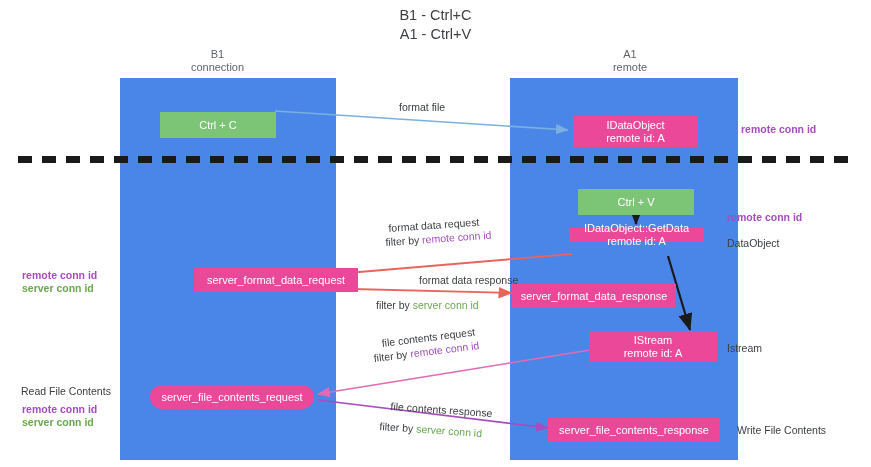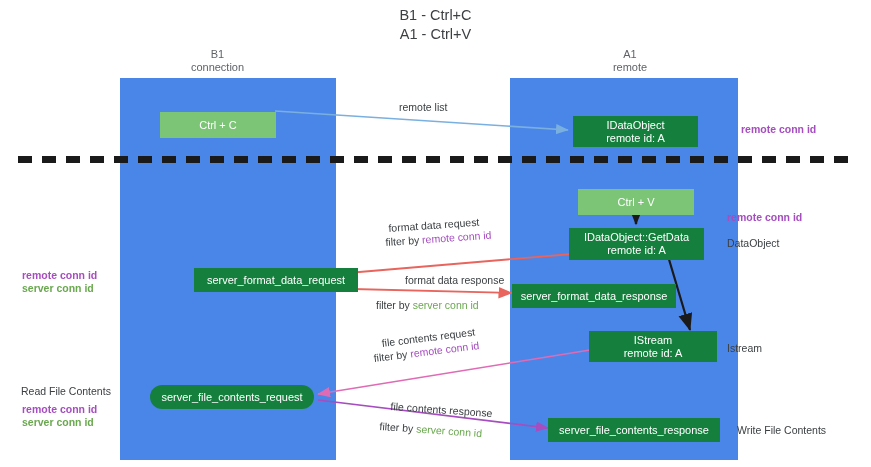--- a/index.html
+++ b/index.html
@@ -21,21 +21,21 @@
     color:#5f6368;white-space:pre;
   }
 
   .lane{position:absolute;background:#4a86e8;}
 
   .box{
     position:absolute;display:flex;align-items:center;justify-content:center;
     text-align:center;color:#ffffff;font-size:11px;line-height:13px;
     white-space:pre;box-sizing:border-box;padding:2px 4px;
   }
-  .box.orange{background:#15803d;}
+  .box.orange{background:#ec4899;}
   .box.green{background:#7cc576;margin-top:17px;}
 
   .dashed{
     position:absolute;left:18px;top:156px;width:838px;height:7px;
     background:repeating-linear-gradient(to right,#1a1a1a 0 14px,rgba(0,0,0,0) 14px 24px);
   }
 
   .lbl{
     position:absolute;font-size:10.5px;line-height:13px;white-space:pre;
     color:#3c4043;
@@ -99,40 +99,40 @@
 
   <div class="dashed"></div>
 
   <div class="box green" style="left:160px;top:95px;width:116px;height:26px;">Ctrl + C</div>
 
   <div class="box orange" style="left:573px;top:116px;width:125px;height:31px;">IDataObject
 remote id: A</div>
 
   <div class="box green" style="left:578px;top:172px;width:116px;height:26px;">Ctrl + V</div>
 
-  <div class="box orange" style="left:569px;top:228px;width:135px;height:32px;">IDataObject::GetData
+  <div class="box orange" style="left:569px;top:228px;width:135px;height:14px;">IDataObject::GetData
 remote id: A</div>
 
   <div class="box orange" style="left:150px;top:268px;width:164px;height:24px;margin-left:44px;">server_format_data_request</div>
 
   <div class="box orange" style="left:512px;top:284px;width:164px;height:24px;">server_format_data_response</div>
 
   <div class="box orange" style="left:589px;top:331px;width:128px;height:31px;">IStream
 remote id: A</div>
 
   <div class="box orange" style="left:150px;top:385px;width:164px;height:24px;border-radius:12px;">server_file_contents_request</div>
 
   <div class="box orange" style="left:548px;top:418px;width:172px;height:24px;">server_file_contents_response</div>
 
-  <div class="lbl" style="left:399px;top:101px;">remote list</div>
+  <div class="lbl" style="left:399px;top:101px;">format file</div>
 
   <div class="lbl rot" style="left:388px;top:222px;transform:rotate(-4deg);">format data request</div>
   <div class="lbl rot" style="left:385px;top:236px;transform:rotate(-4deg);"><span>filter by </span><span class="b purple">remote conn id</span></div>
 
-  <div class="lbl" style="left:393px;top:274px;padding-left:12px;">format data response</div>
+  <div class="lbl" style="left:407px;top:274px;padding-left:12px;">format data response</div>
   <div class="lbl" style="left:376px;top:299px;"><span>filter by </span><span class="b green-t">server conn id</span></div>
 
   <div class="lbl rot" style="left:381px;top:337px;transform:rotate(-7deg);">file contents request</div>
   <div class="lbl rot" style="left:373px;top:352px;transform:rotate(-7deg);"><span>filter by </span><span class="b purple">remote conn id</span></div>
 
   <div class="lbl rot" style="left:391px;top:400px;transform:rotate(4deg);">file contents response</div>
   <div class="lbl rot" style="left:380px;top:420px;transform:rotate(4deg);"><span>filter by </span><span class="b green-t">server conn id</span></div>
 
   <div class="lbl b purple" style="left:741px;top:123px;">remote conn id</div>
   <div class="lbl b purple" style="left:727px;top:211px;">remote conn id</div>

